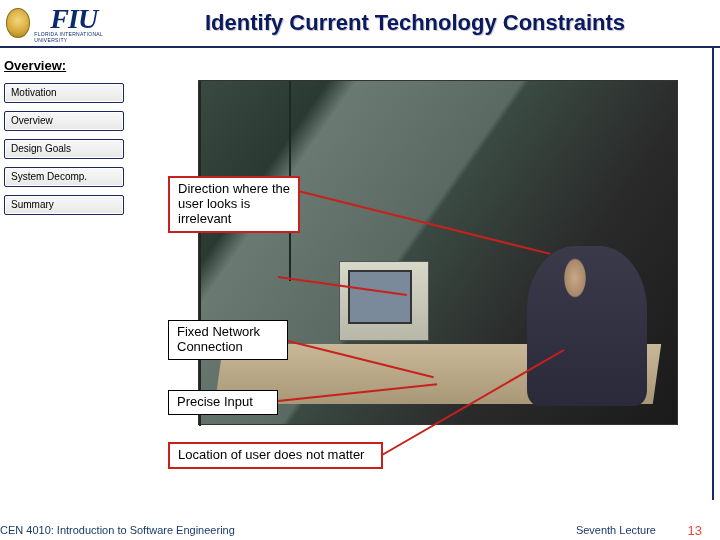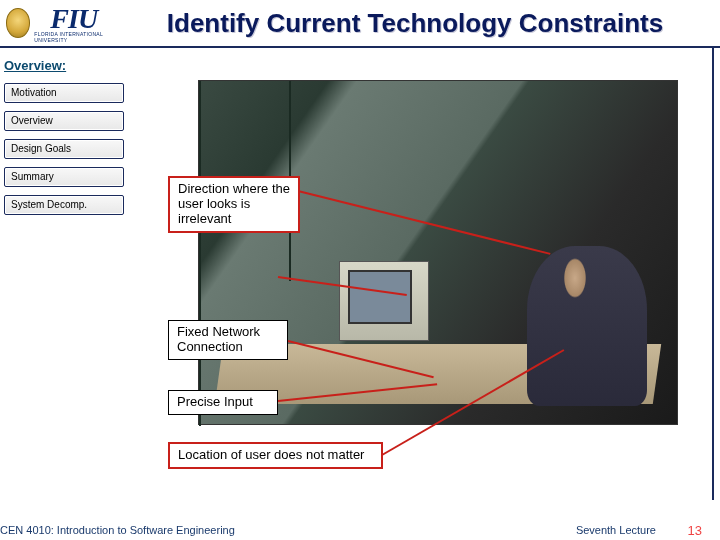--- a/index.html
+++ b/index.html
@@ -42,37 +42,37 @@
   .fiu-sub {
     font-size: 5px;
     color: #0a2a6c;
     margin-top: -4px;
     margin-left: 4px;
     letter-spacing: 0.3px;
   }
   .title {
     flex: 1;
     text-align: center;
-    font-size: 26px;
+    font-size: 22px;
     font-weight: bold;
     color: #0a1a5c;
     text-shadow: 1px 1px 0 #c9c9d9;
   }
   .sidebar {
     position: absolute;
     left: 4px;
     top: 58px;
     width: 130px;
   }
   .overview-label {
     font-size: 13px;
     font-weight: bold;
     text-decoration: underline;
     margin-bottom: 10px;
-    color: #0c4a6e;
+    color: #000000;
   }
   .nav-btn {
     width: 120px;
     height: 20px;
     margin-bottom: 8px;
     border: 1.5px solid #1a2a5c;
     background: linear-gradient(#f8f8f8, #e8e8e8);
     font-size: 10px;
     text-align: left;
     padding-left: 6px;
@@ -174,22 +174,22 @@
   <div class="title">Identify Current Technology Constraints</div>
 </div>
 
 <div class="right-rule"></div>
 
 <div class="sidebar">
   <div class="overview-label">Overview:</div>
   <div class="nav-btn">Motivation</div>
   <div class="nav-btn">Overview</div>
   <div class="nav-btn">Design Goals</div>
+  <div class="nav-btn">System Decomp.</div>
   <div class="nav-btn">Summary</div>
-  <div class="nav-btn">System Decomp.</div>
 </div>
 
 <div class="content">
   <div class="photo">
     <div class="cubicle-line" style="left:0;top:0;width:2px;height:345px;"></div>
     <div class="cubicle-line" style="left:90px;top:0;width:2px;height:200px;"></div>
     <div class="desk"></div>
     <div class="monitor"></div>
     <div class="person"></div>
   </div>

